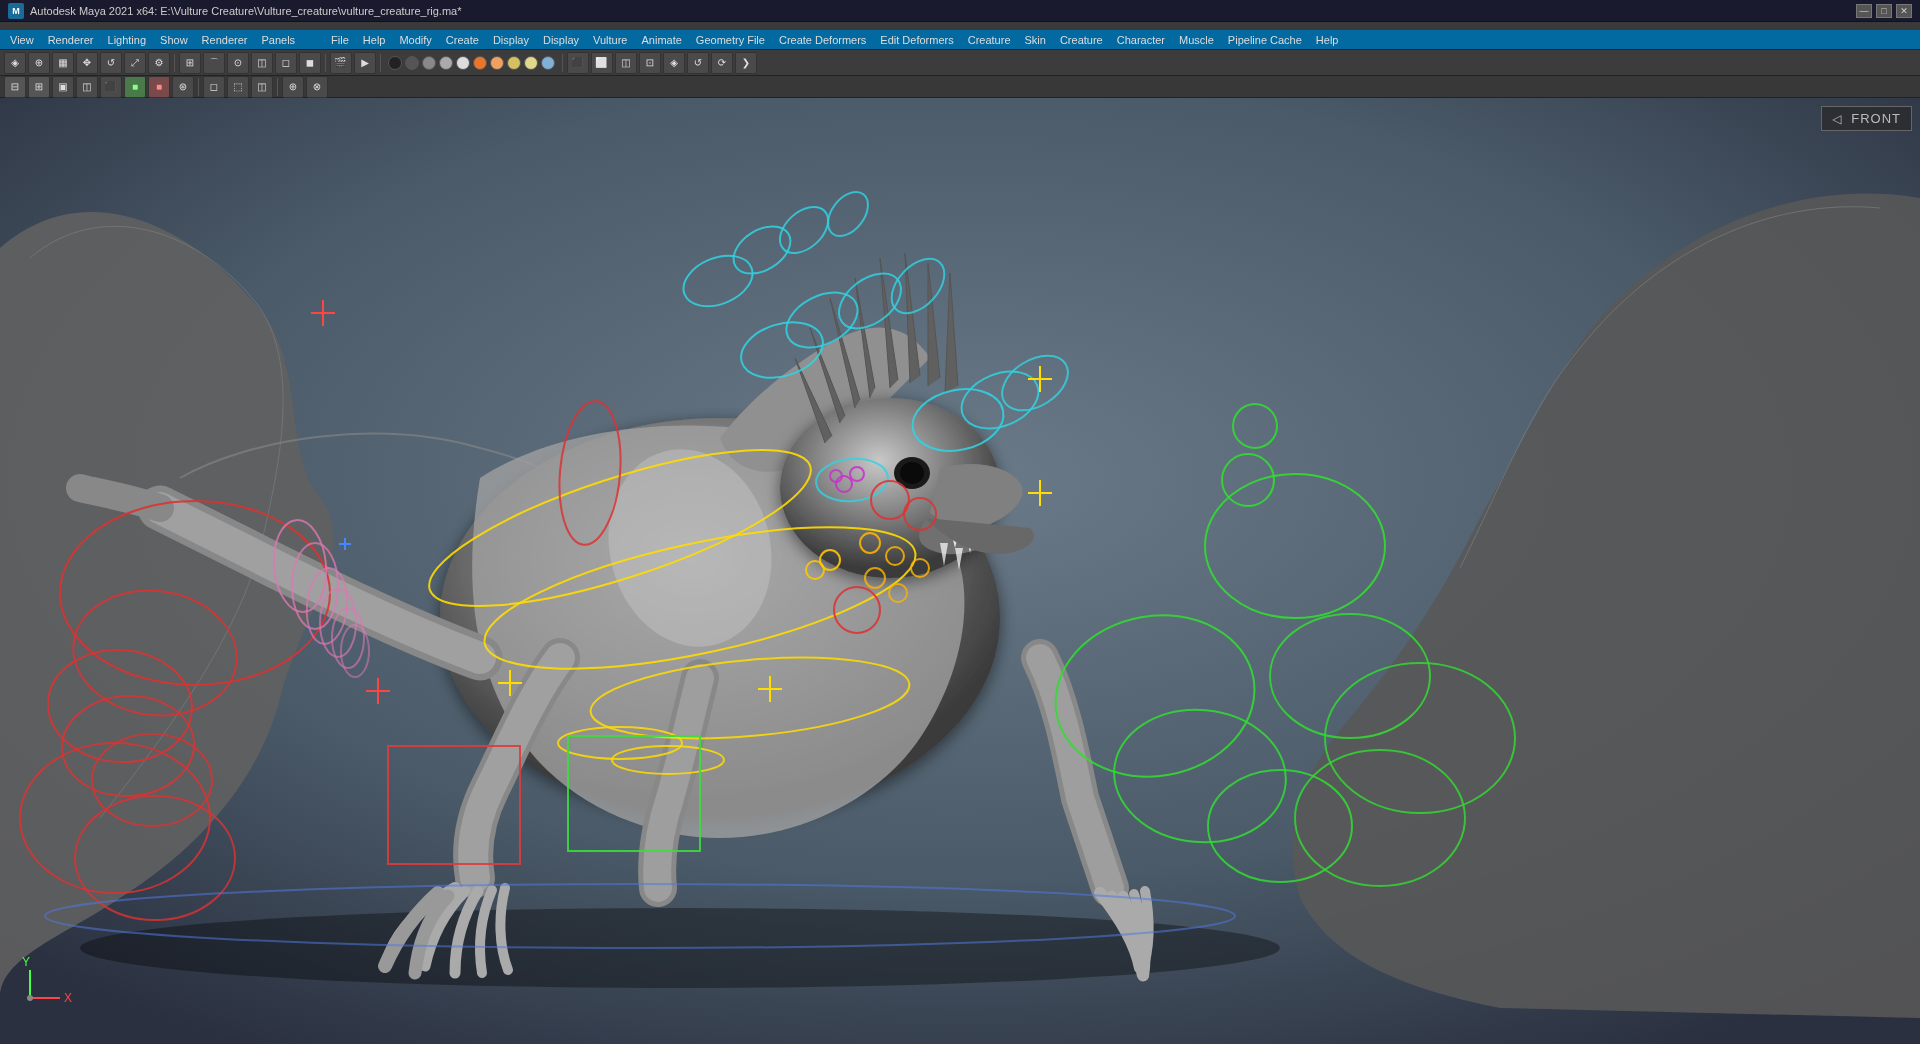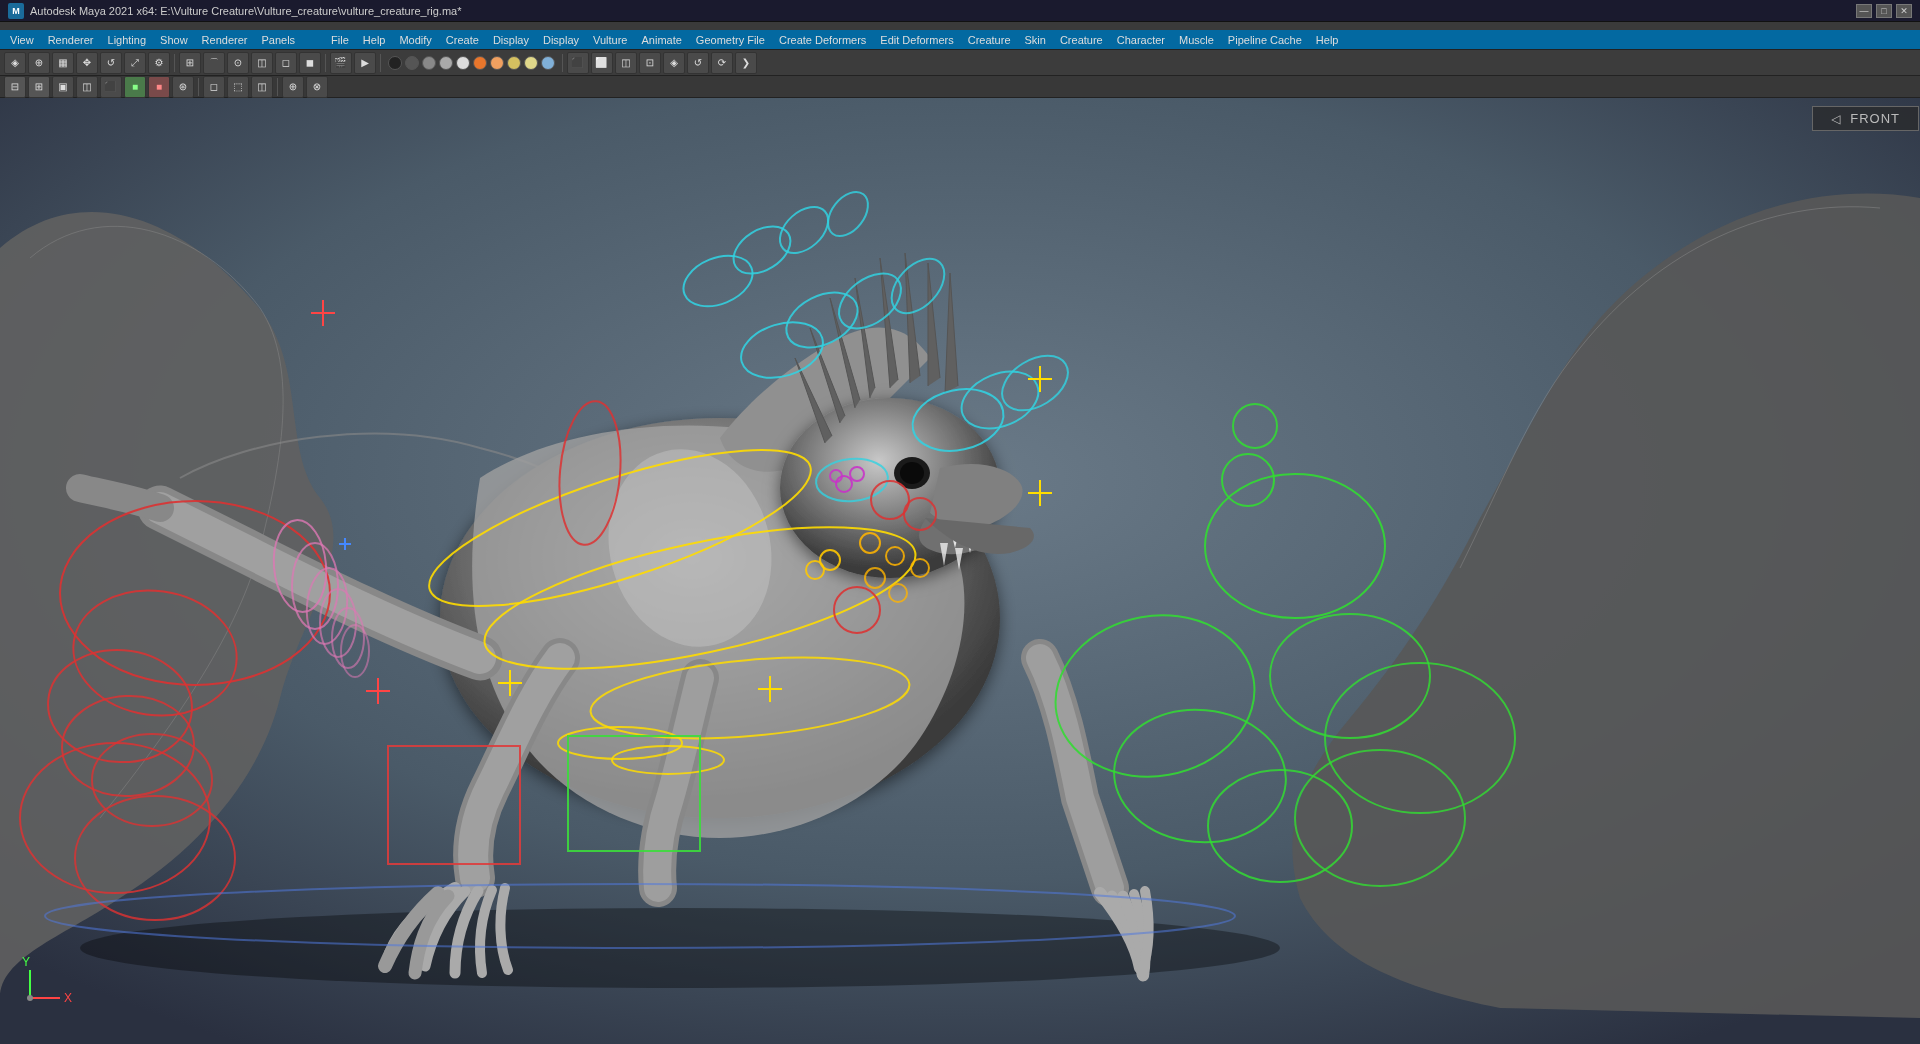--- a/index.html
+++ b/index.html
@@ -138,24 +138,24 @@
       width: 1920px;
       height: calc(1044px - 22px - 20px - 26px - 22px);
       background: linear-gradient(180deg, #5a6a78 0%, #4a5a68 30%, #3a4a58 60%, #2a3a48 100%);
       overflow: hidden;
     }
 
     
     #viewport-label {
       position: absolute;
       top: 8px;
-      right: 1px;
+      right: 8px;
       background: rgba(40,40,40,0.7);
       border: 1px solid #666;
-      padding: 4px 18px;
+      padding: 4px 10px;
       font-size: 13px;
       color: #bbb;
       letter-spacing: 1px;
     }
 
     
     #creature-canvas {
       position: absolute;
       top: 0; left: 0;
       width: 100%;

